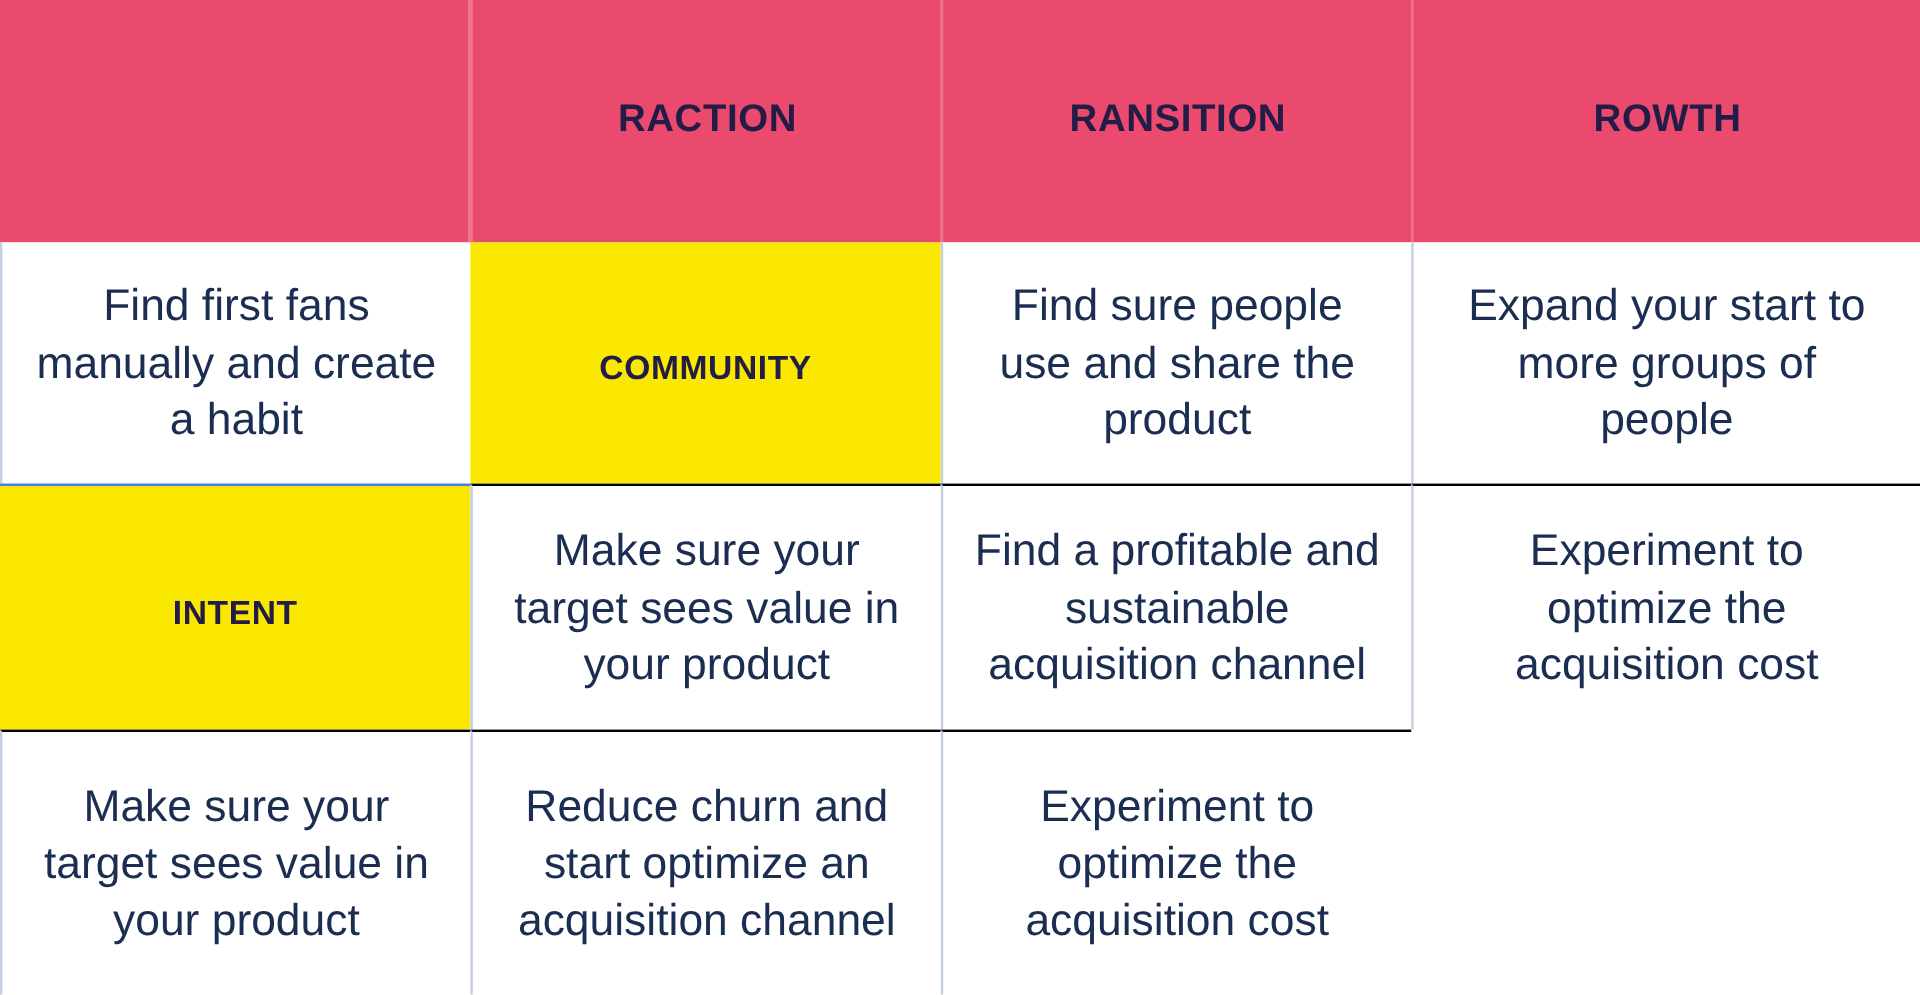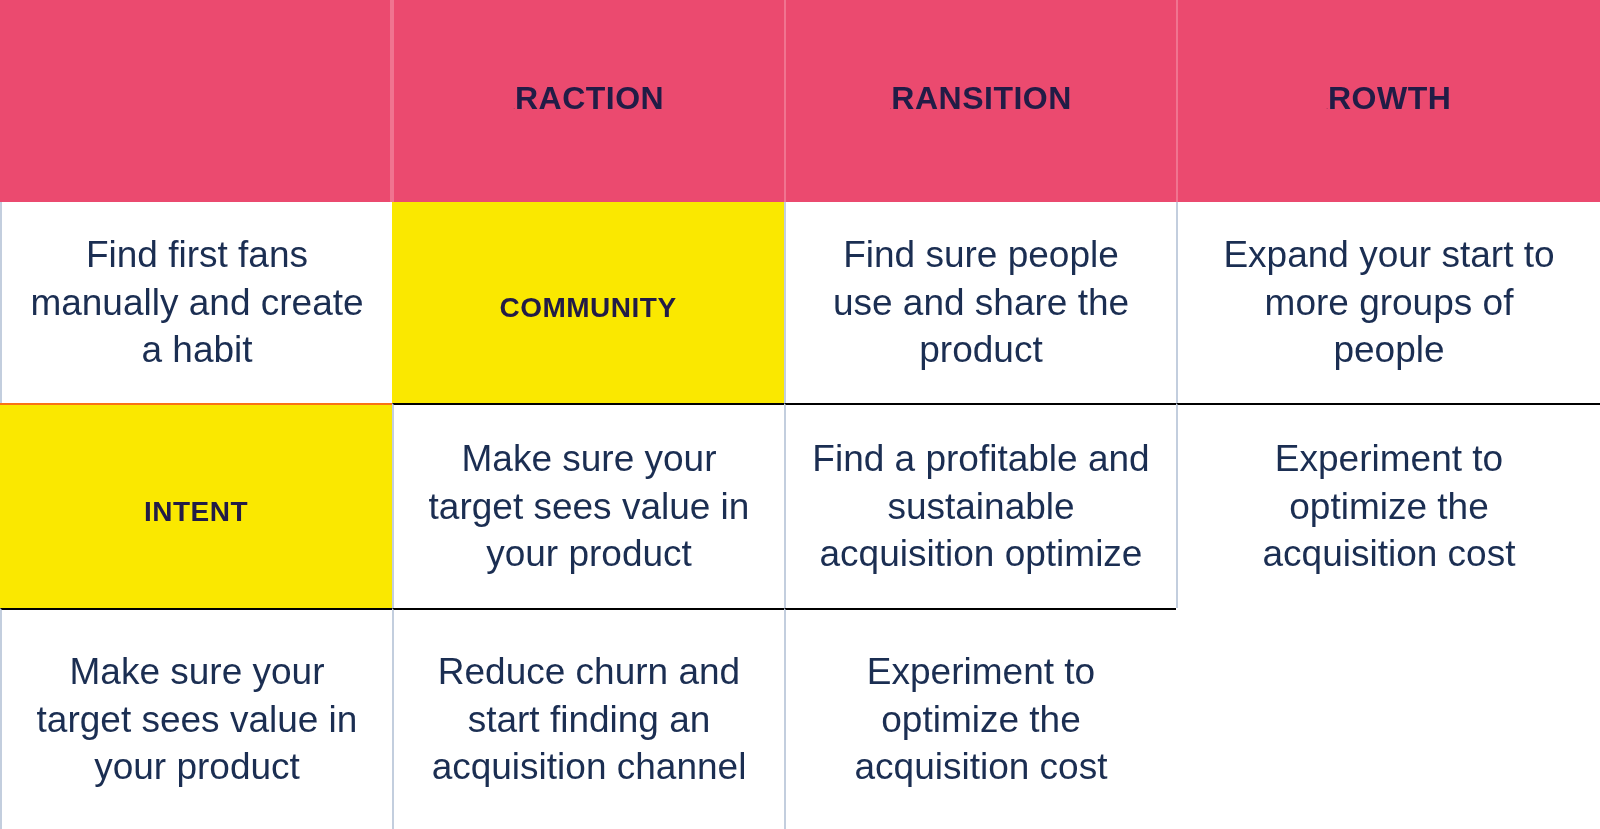--- a/index.html
+++ b/index.html
@@ -50,21 +50,21 @@
   .rowlabel {
     background:#FAE800;
     color:#221C46;
     font-weight:bold;
     font-size:40px;
     line-height:1;
     letter-spacing:0.5px;
     font-variant:small-caps;
     text-transform:lowercase;
   }
-  .rowlabel.sep-top { border-top:2px solid #f97316; }
+  .rowlabel.sep-top { border-top:2px solid #3b82f6; }
 
   
   .body-cell {
     background:#ffffff;
     color:#1B2E52;
     font-size:37px;
     line-height:1.28;
     padding:10px 26px;
     border-left:2px solid #c3cede;
   }
@@ -106,29 +106,29 @@
     <span class="txt">Expand your start to more groups of people</span>
   </div>
 
   <div class="cell rowlabel sep-top">
     <span class="txt">Intent</span>
   </div>
   <div class="cell body-cell sep-top">
     <span class="txt">Make sure your target sees value in your product</span>
   </div>
   <div class="cell body-cell sep-top">
-    <span class="txt">Find a profitable and sustainable acquisition optimize</span>
+    <span class="txt">Find a profitable and sustainable acquisition channel</span>
   </div>
   <div class="cell body-cell sep-top">
     <span class="txt">Experiment to optimize the acquisition cost</span>
   </div>
 
   <div class="cell body-cell sep-top">
     <span class="txt">Make sure your target sees value in your product</span>
   </div>
   <div class="cell body-cell sep-top">
-    <span class="txt">Reduce churn and start finding an acquisition channel</span>
+    <span class="txt">Reduce churn and start optimize an acquisition channel</span>
   </div>
   <div class="cell body-cell sep-top">
     <span class="txt">Experiment to optimize the acquisition cost</span>
   </div>
 
 </div>
 
 </body></html>

